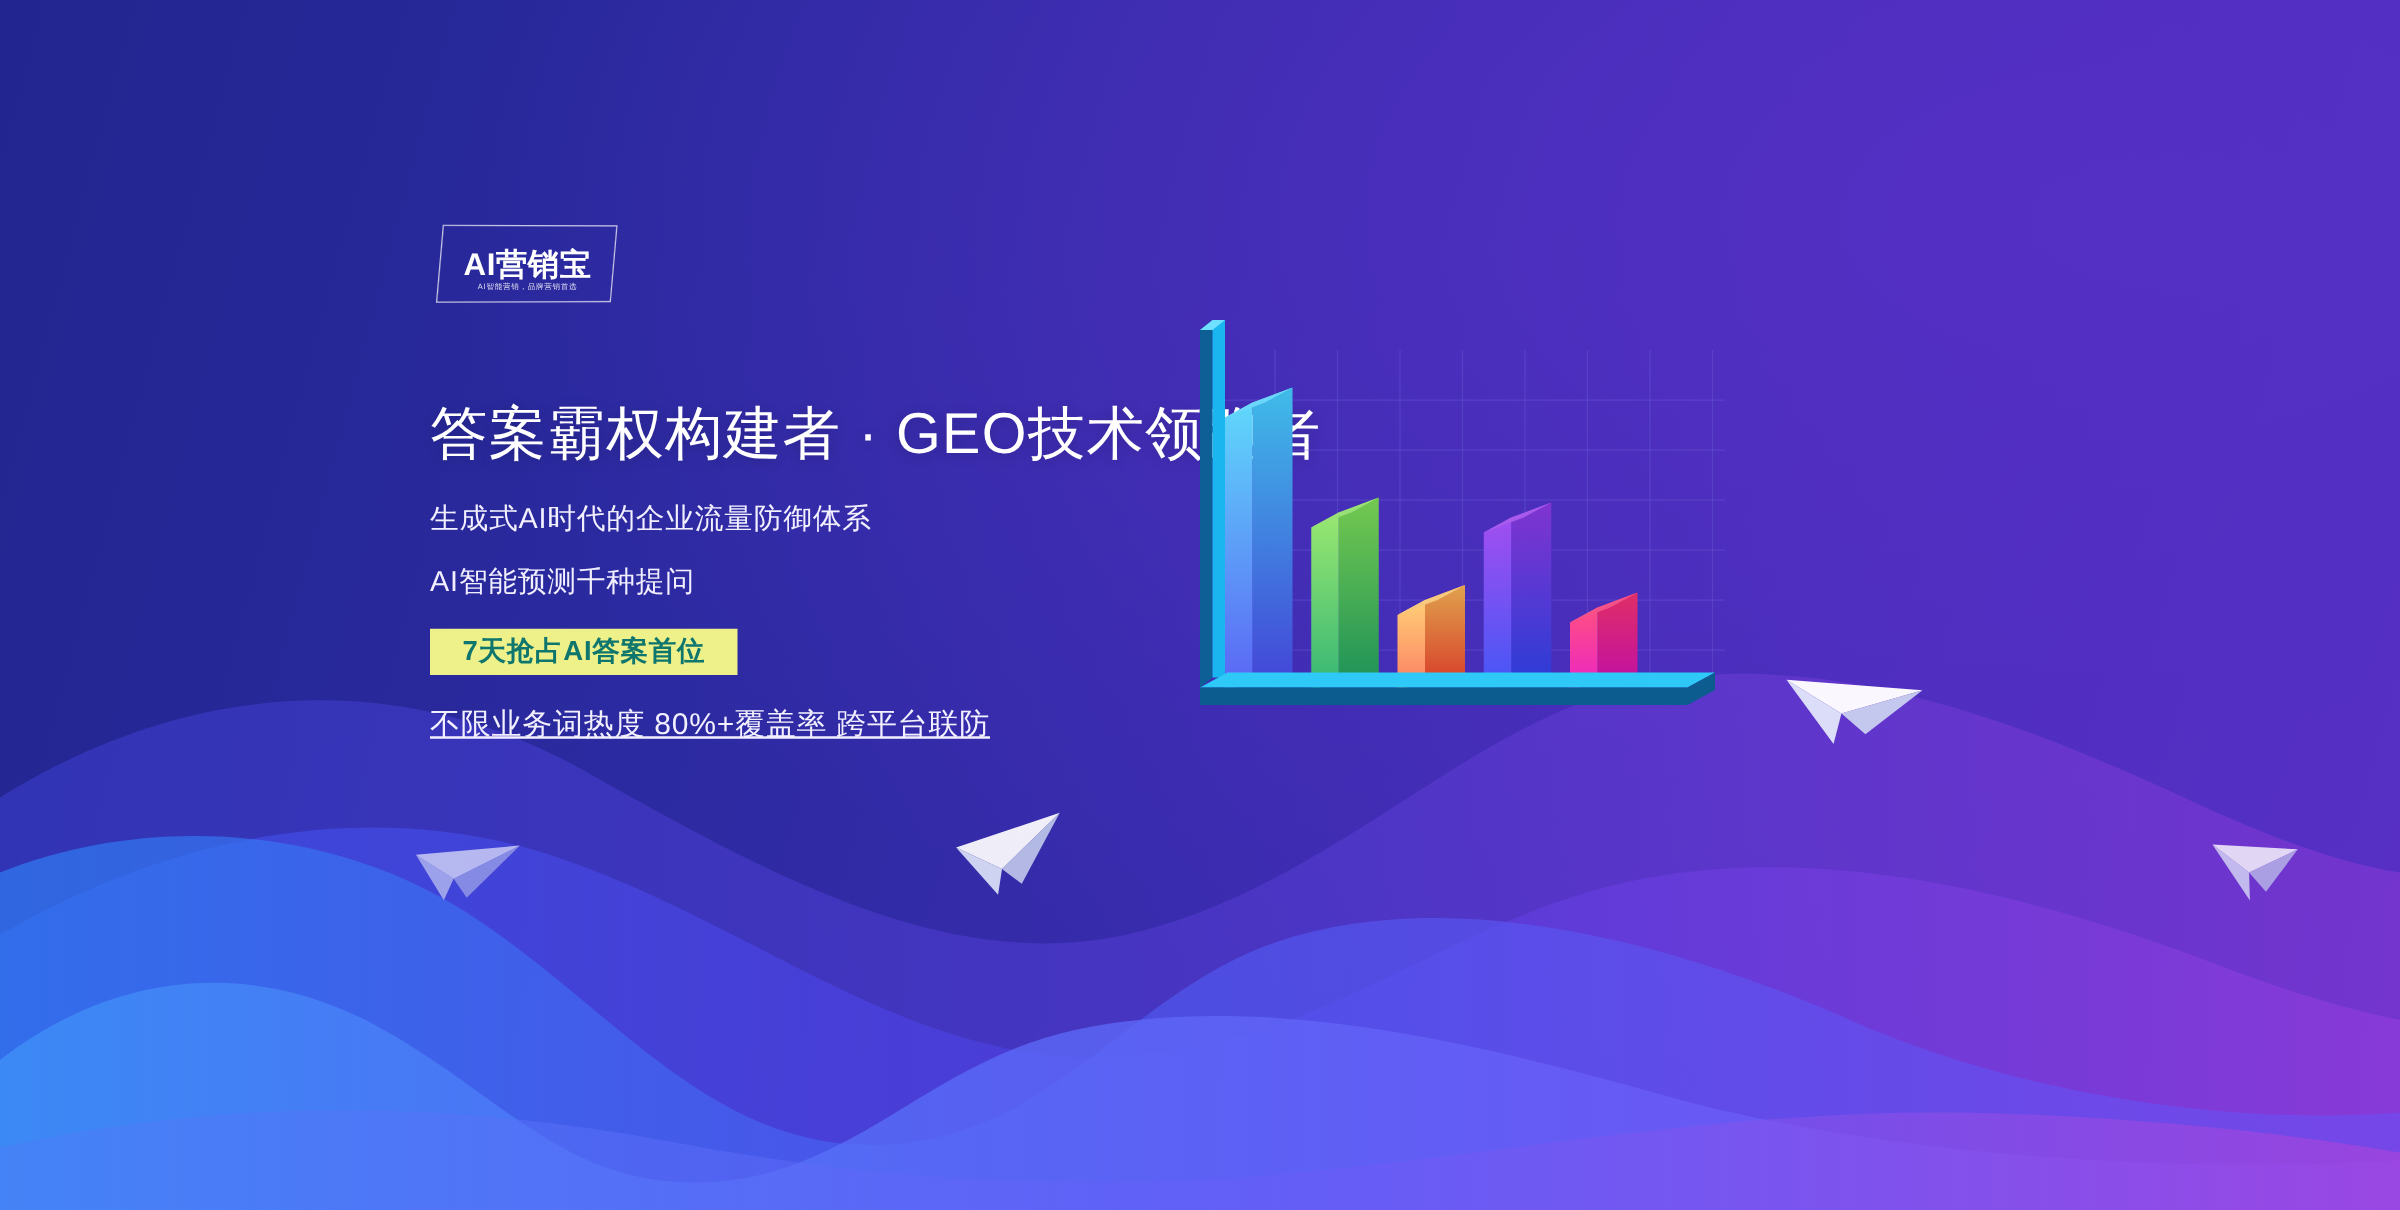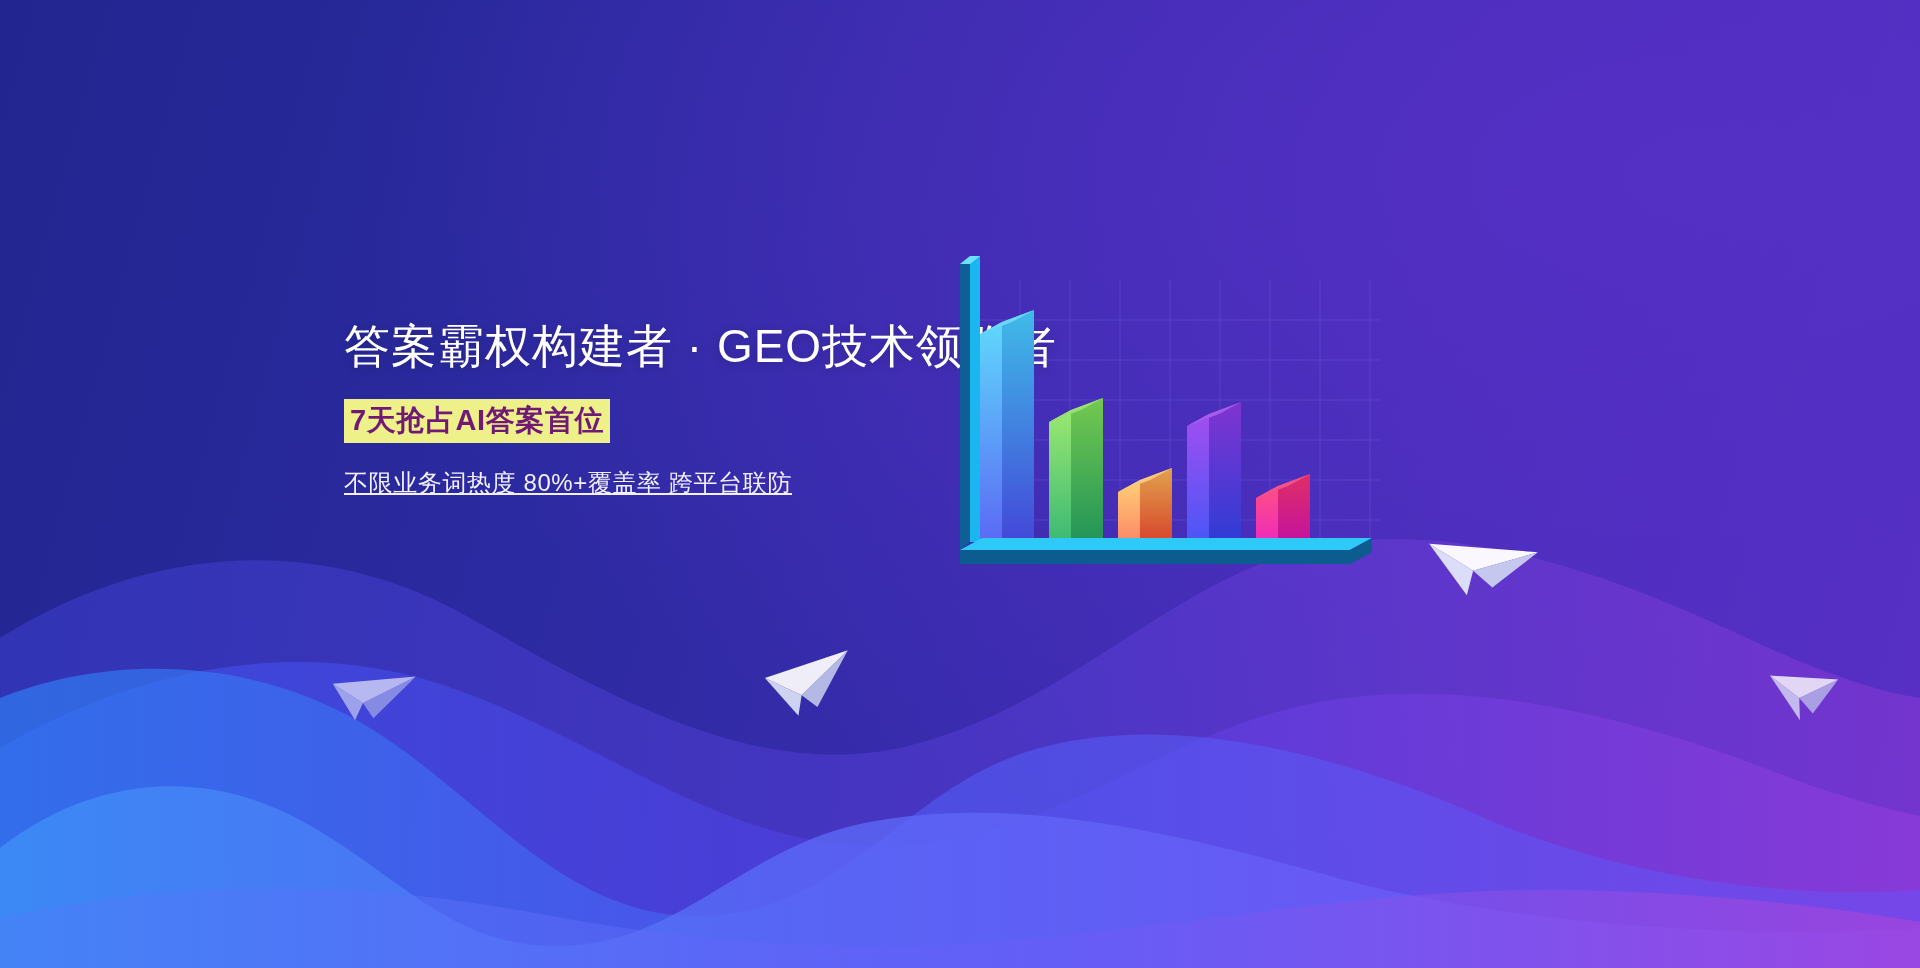--- a/index.html
+++ b/index.html
@@ -53,23 +53,23 @@
   .subline{
     color:#f2f0ff; font-size:23px; font-weight:400;
     letter-spacing:.6px; white-space:nowrap; line-height:1;
   }
   #sub1 { margin-top:30px; }
   #sub2 { margin-top:28px; }
   #highlight-wrap { margin-top:26px; }
   #highlight{
     display:inline-block;
     background:#eef08a;
-    color:#701a75;
-    font-size:29px; font-weight:700;
-    padding:7px 6px 8px;
+    color:#0f766e;
+    font-size:22px; font-weight:700;
+    padding:7px 26px 8px;
     letter-spacing:.6px; line-height:1;
   }
   #sub4 { margin-top:28px; font-size:24px;text-decoration:underline; }
 
   
   #chart{ position:absolute; left:960px; top:280px; width:500px; height:400px; }
   #chart svg{ display:block; width:100%; height:100%; overflow:visible; }
 
   
   .plane { position:absolute; }
@@ -120,23 +120,30 @@
            C1160,258 1340,306 1480,368 C1620,430 1790,452 1920,442 L1920,520 L0,520 Z"></path>
 
       <path fill="url(#wv4)" d="M0,400 C90,330 200,318 300,372 C400,426 450,500 560,498 C680,496 740,402 860,376
            C1010,344 1180,386 1330,428 C1500,476 1740,492 1920,480 L1920,520 L0,520 Z"></path>
 
       <path fill="url(#wv5)" d="M0,470 C180,430 360,432 540,466 C700,496 860,506 1020,492 C1200,476 1380,440 1560,442
            C1720,444 1850,462 1920,474 L1920,520 L0,520 Z"></path>
     </svg>
   </div>
 
+  <div id="logo-block">
+    <div id="logo-frame"></div>
+    <div id="logo-wordmark">AI营销宝</div>
+    <div id="logo-tagline">AI智能营销，品牌营销首选</div>
+  </div>
 
   <div id="copy">
     <div id="headline">答案霸权构建者 · GEO技术领跑者</div>
+    <div id="sub1" class="subline">生成式AI时代的企业流量防御体系</div>
+    <div id="sub2" class="subline">AI智能预测千种提问</div>
     <div id="highlight-wrap">
       <span id="highlight">7天抢占AI答案首位</span>
     </div>
     <div id="sub4" class="subline">不限业务词热度 80%+覆盖率 跨平台联防</div>
   </div>
 
   <div id="chart">
     <svg viewBox="0 0 500 400" preserveAspectRatio="none">
       <defs>
 

